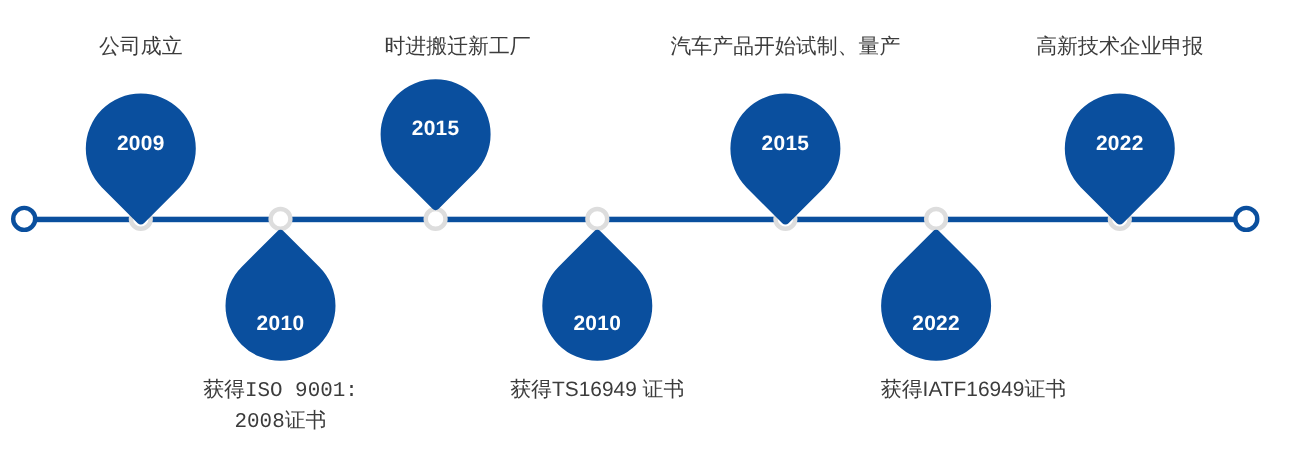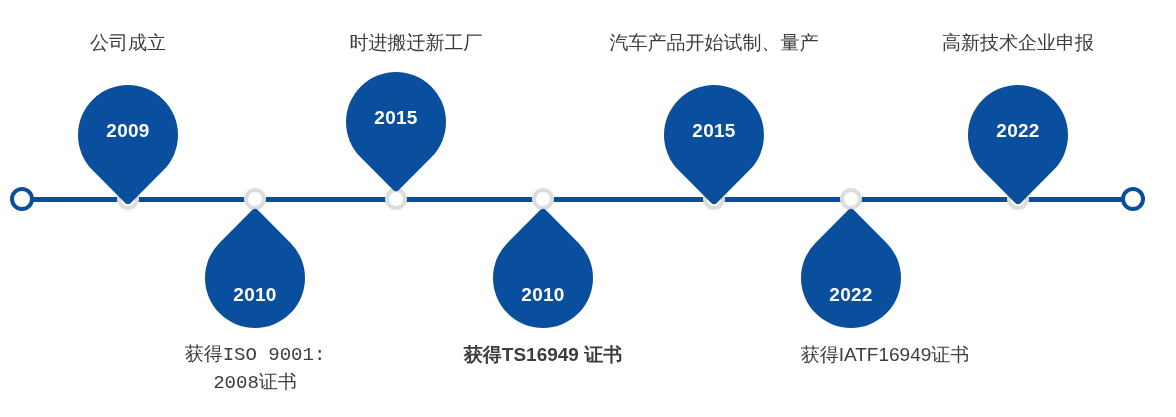--- a/index.html
+++ b/index.html
@@ -133,21 +133,21 @@
 2008证书</div>
       <div class="pin pin-up" style="left: 396px; top: 72px;">
         <div class="pin-shape"></div>
         <div class="pin-year">2015</div>
       </div>
       <div class="caption caption-top" style="left: 416px;">时进搬迁新工厂</div>
       <div class="pin pin-down" style="left: 543px; top: 228px;">
         <div class="pin-shape"></div>
         <div class="pin-year">2010</div>
       </div>
-      <div class="caption caption-bottom" style="left: 543px; font-weight: bold;">获得TS16949 证书</div>
+      <div class="caption caption-bottom" style="left: 543px;">获得TS16949 证书</div>
       <div class="pin pin-up" style="left: 714px; top: 85px;">
         <div class="pin-shape"></div>
         <div class="pin-year">2015</div>
       </div>
       <div class="caption caption-top" style="left: 714px;">汽车产品开始试制、量产</div>
       <div class="pin pin-down" style="left: 851px; top: 228px;">
         <div class="pin-shape"></div>
         <div class="pin-year">2022</div>
       </div>
       <div class="caption caption-bottom" style="left: 885px;">获得IATF16949证书</div>

